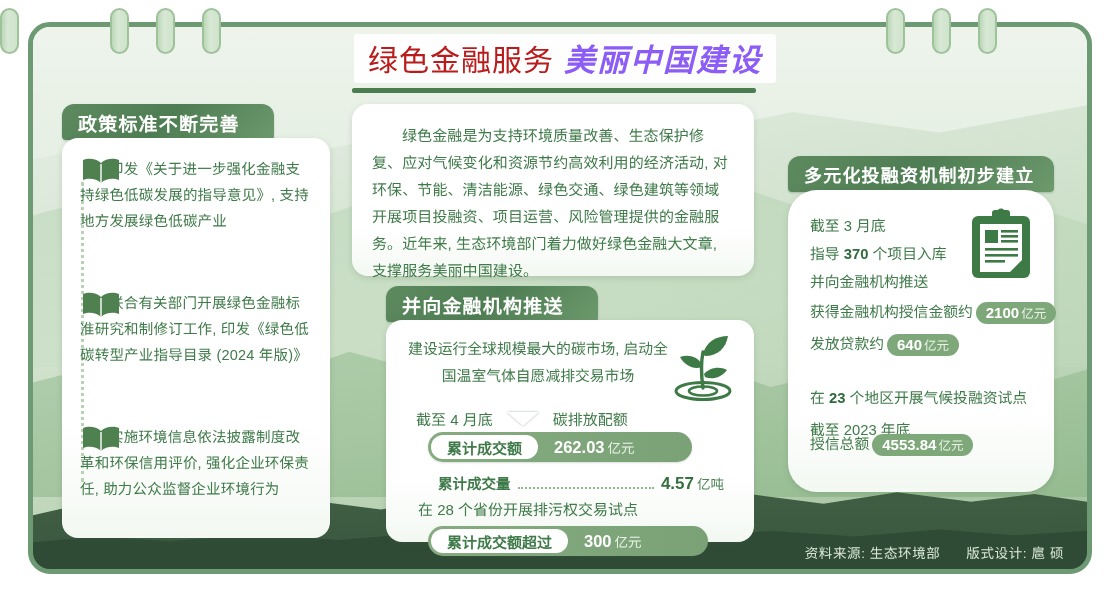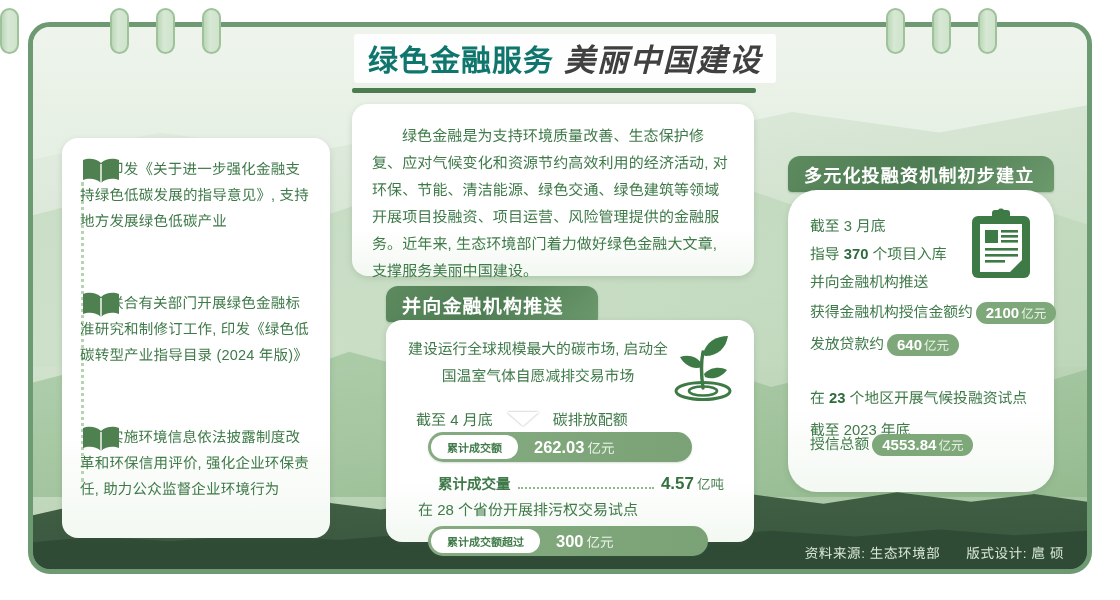--- a/index.html
+++ b/index.html
@@ -98,31 +98,31 @@
     text-align: center;
   }
   .title-plate {
     display: inline-block;
     background: rgba(255,255,255,.88);
     padding: 1px 14px 3px 14px;
     border-radius: 3px;
   }
   .title-a {
     font-size: 30px;
-    font-weight: 700;
+    font-weight: 400;
     letter-spacing: 1px;
-    color: #0f766e;
+    color: #b91c1c;
     font-family: "DejaVu Sans", "Liberation Sans", sans-serif;
   }
   .title-b {
     font-size: 31px;
     font-weight: 700;
     font-style: italic;
     letter-spacing: 2px;
-    color: #404040;
+    color: #8b5cf6;
     margin-left: 10px;
     font-family: "DejaVu Serif", "Liberation Serif", serif;
     text-shadow: 1px 1px 0 rgba(255,255,255,.8);
   }
   .title-rule {
     position: absolute;
     left: 22px;
     bottom: -3px;
     width: 404px;
     height: 5px;
@@ -225,21 +225,21 @@
     box-shadow: 0 1px 2px rgba(70,100,72,.2);
   }
   .pill-label {
     background: #ffffff;
     border-radius: 15px;
     height: 24px;
     margin-left: 3px;
     padding: 0 16px;
     display: flex;
     align-items: center;
-    font-size: 11px;
+    font-size: 15px;
     font-weight: 700;
     color: #3f7a49;
     white-space: nowrap;
   }
   .pill-val {
     padding: 0 14px 0 16px;
     font-size: 16.5px;
     font-weight: 700;
     color: #ffffff;
     white-space: nowrap;
@@ -330,20 +330,21 @@
     <div class="ring" style="left:978px"></div>
   </div>
 
   <div class="title-wrap">
     <span class="title-plate">
       <span class="title-a">绿色金融服务</span><span class="title-b">美丽中国建设</span>
     </span>
     <div class="title-rule"></div>
   </div>
 
+  <div class="tab" style="left:62px;top:104px;width:212px;height:36px;">政策标准不断完善</div>
 
   <div class="card" id="left-card">
     <div class="dots-rail" style="top:44px;height:300px;"></div>
 
     <div class="li" style="top:18px;">
       <span class="book-icon">
         <svg viewBox="0 0 42 30" width="42" height="30" aria-hidden="true">
           <path d="M21 7 C16 2 8 2 3 4 L3 24 C8 22 16 22 21 27 Z" fill="#4f8050"></path>
           <path d="M21 7 C26 2 34 2 39 4 L39 24 C34 22 26 22 21 27 Z" fill="#4f8050"></path>
           <path d="M21 8 L21 27" stroke="#e8f1e6" stroke-width="1.6" fill="none"></path>

